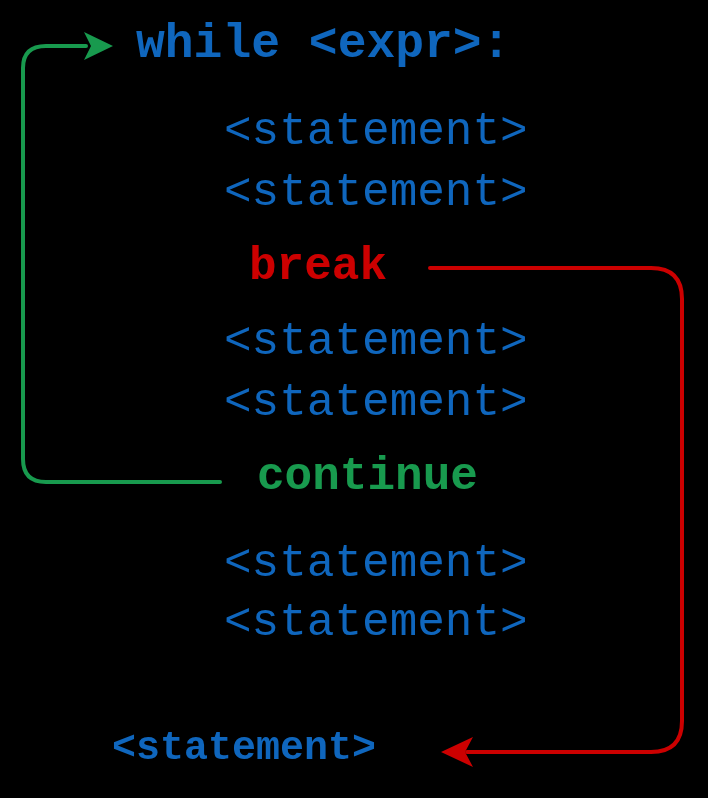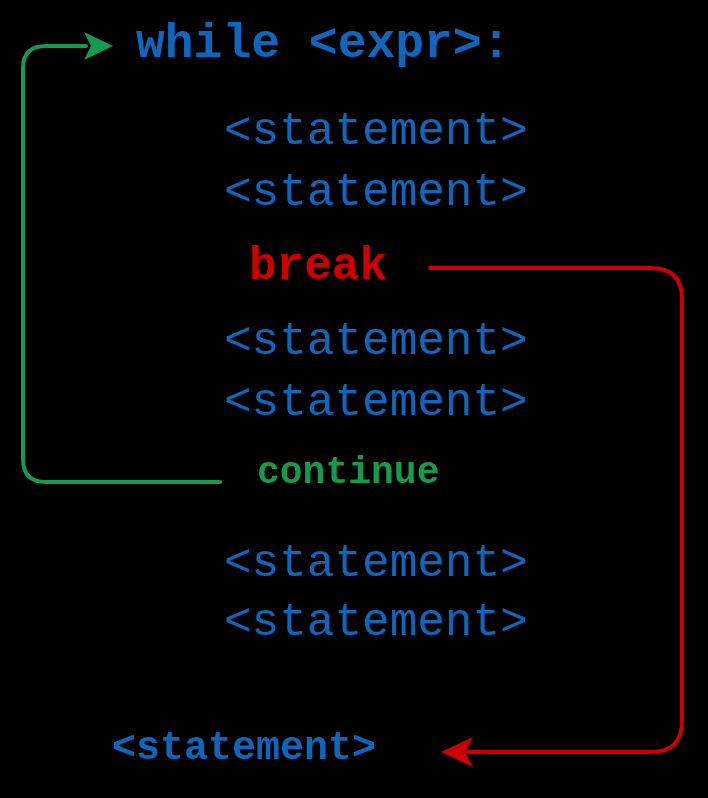--- a/index.html
+++ b/index.html
@@ -26,21 +26,21 @@
   .red-text { color: var(--color-red, #c00); }
   .green-text { color: var(--color-green, #189a4e); }
 
   .while-line   { left: 136px; top: 20px;  font-size: 48px; }
   .stmt         { left: 224px; font-size: 46px; }
   .stmt-1 { top: 109px; }
   .stmt-2 { top: 170px; }
   .break-line   { left: 249px; top: 244px; font-size: 46px; text-align: center; }
   .stmt-3 { top: 319px; }
   .stmt-4 { top: 380px; }
-  .continue-line{ left: 257px; top: 454px; font-size: 38px; text-align: right; }
+  .continue-line{ left: 257px; top: 454px; font-size: 46px; text-align: right; }
   .stmt-5 { top: 541px; }
   .stmt-6 { top: 600px; }
   .final-line   { left: 112px; top: 729px; font-size: 40px; }
 
   svg.arrows-layer { position: absolute; left: 0; top: 0; }
   .stroke-green { stroke: var(--color-green, #189a4e); fill: none; stroke-width: 4; stroke-linecap: round; }
   .stroke-red   { stroke: var(--color-red, #c00);      fill: none; stroke-width: 4; stroke-linecap: round; }
   .fill-green   { fill: var(--color-green, #189a4e); stroke: none; }
   .fill-red     { fill: var(--color-red, #c00);      stroke: none; }
 </style>

